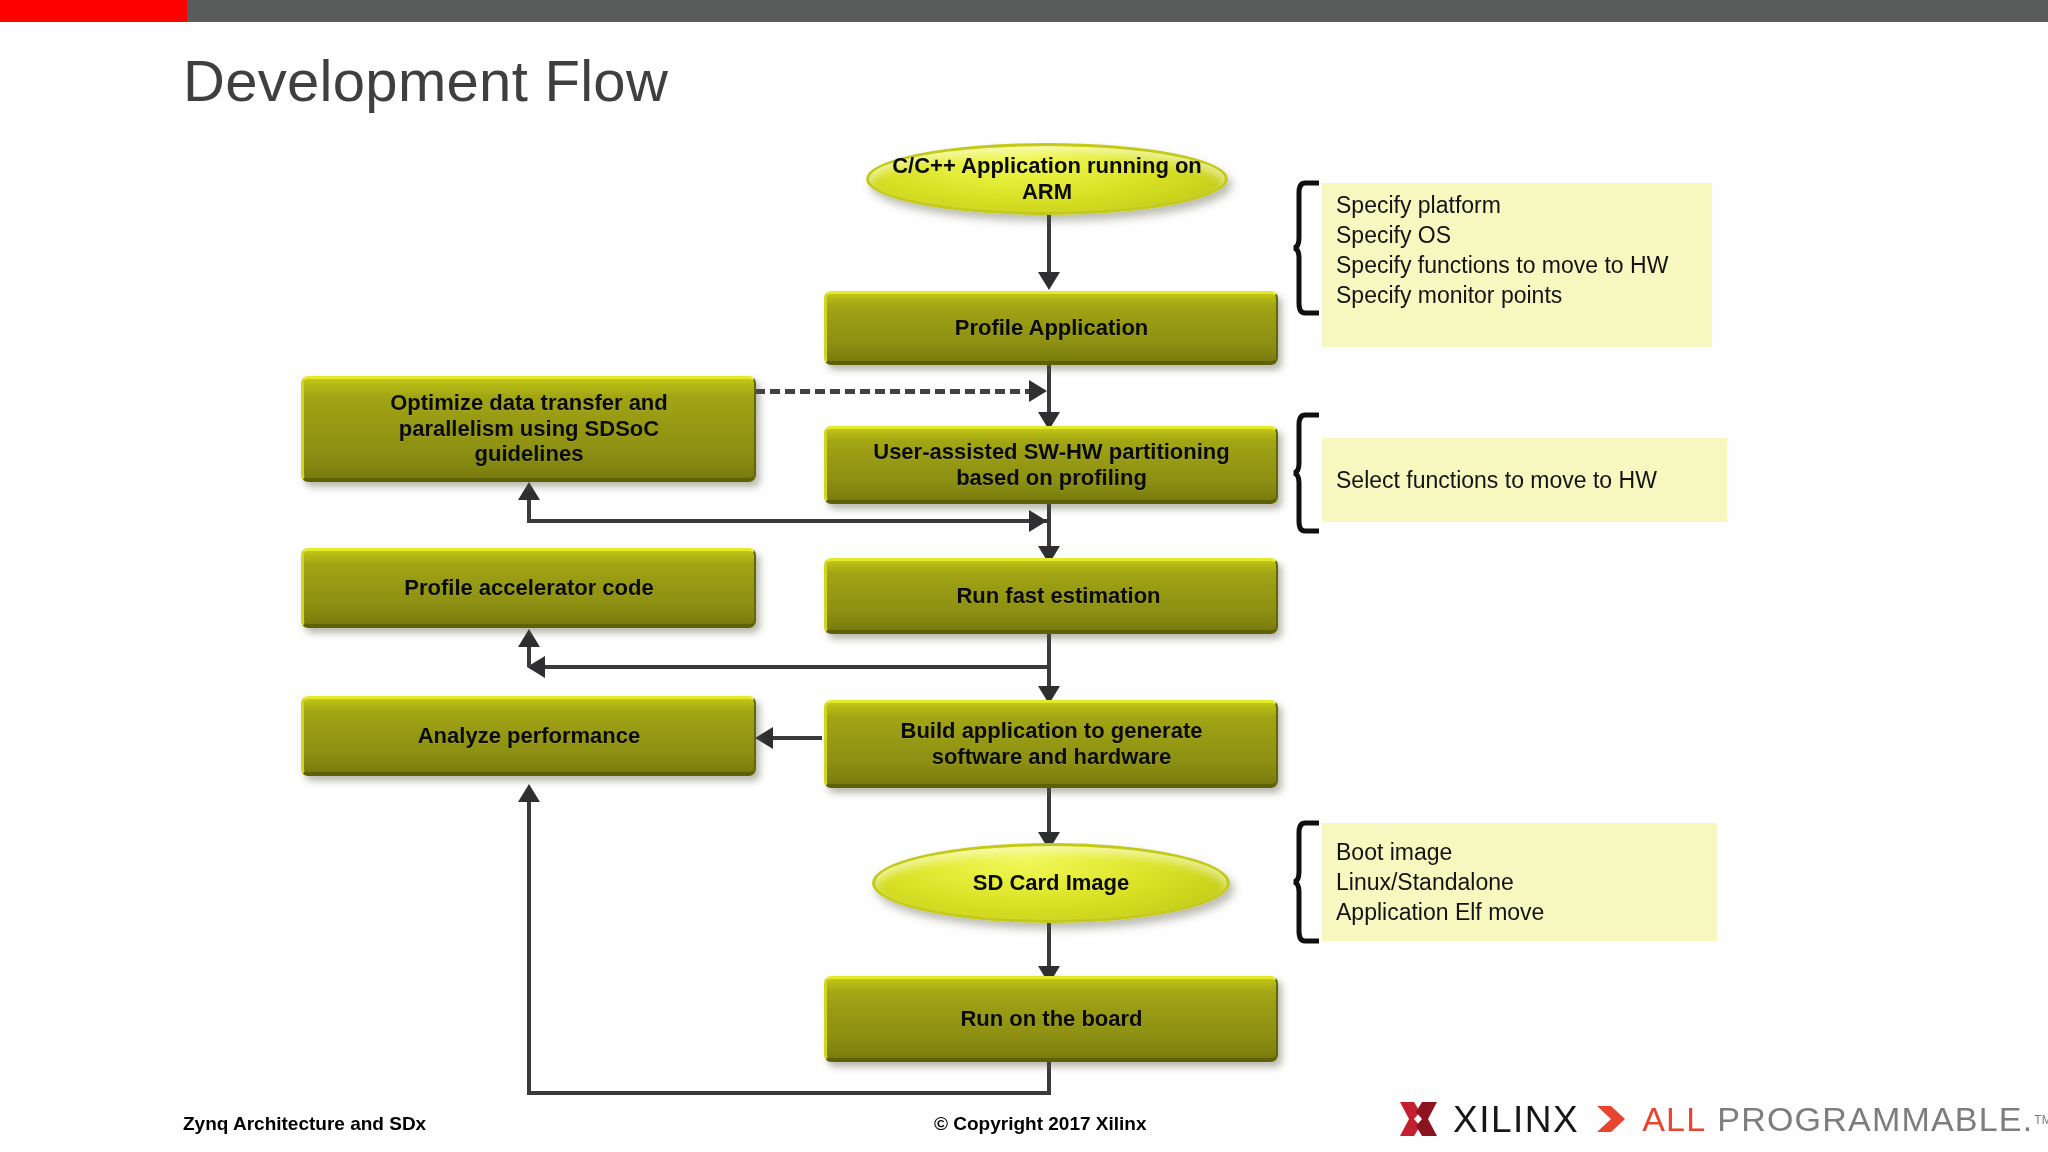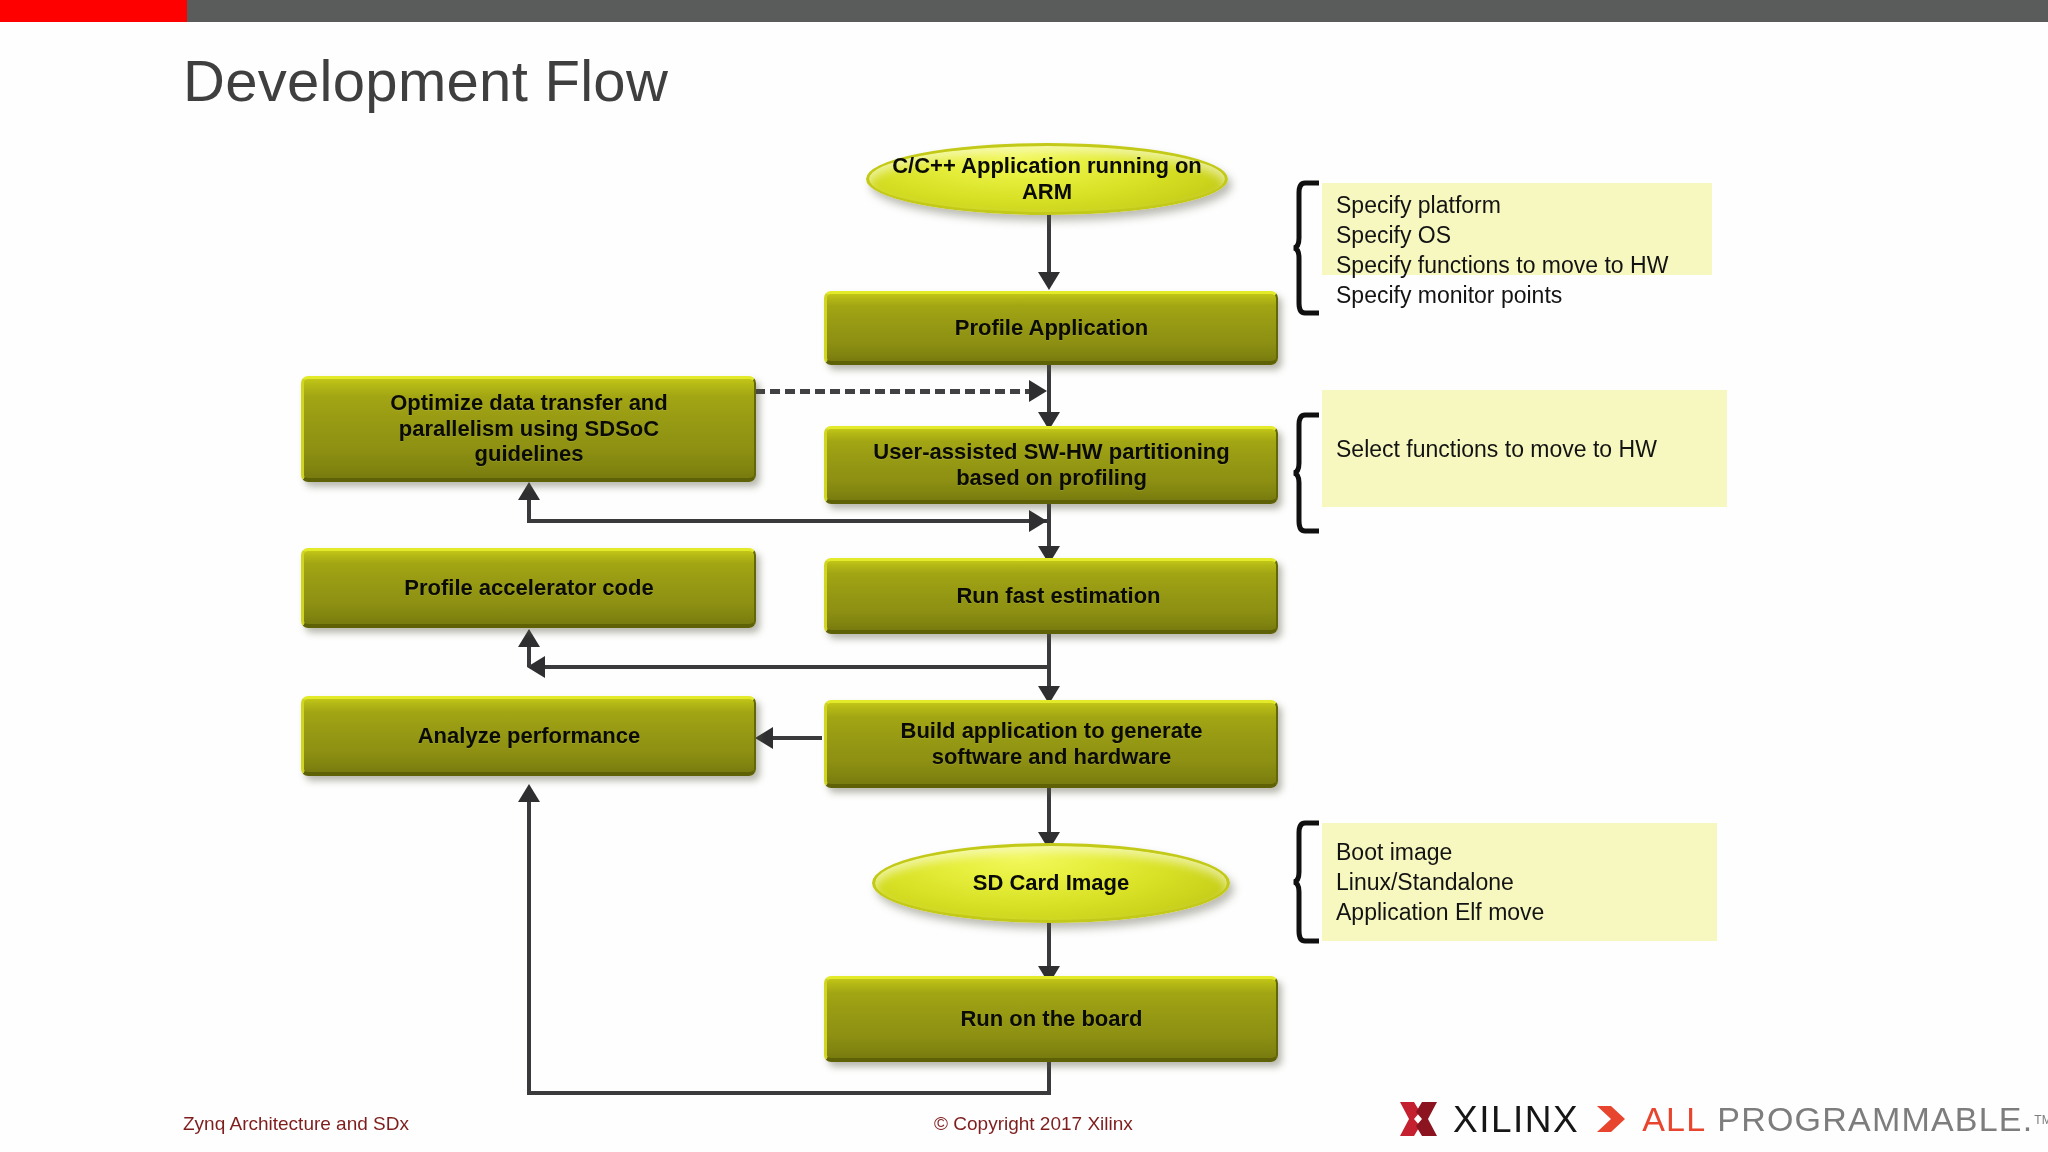--- a/index.html
+++ b/index.html
@@ -57,21 +57,21 @@
   .vln{width:4px;}
   .hln{height:4px;}
   .dash{position:absolute;height:0;border-top:5px dashed #414143;}
   .arrow{position:absolute;width:0;height:0;}
   .arr-down{border-left:11px solid transparent;border-right:11px solid transparent;border-top:18px solid #2f2f31;}
   .arr-up{border-left:11px solid transparent;border-right:11px solid transparent;border-bottom:18px solid #2f2f31;}
   .arr-left{border-top:11px solid transparent;border-bottom:11px solid transparent;border-right:18px solid #2f2f31;}
   .arr-right{border-top:11px solid transparent;border-bottom:11px solid transparent;border-left:18px solid #2f2f31;}
 
   
-  .foot{position:absolute;color:#7f1d1d;font-size:19px;font-weight:400;white-space:nowrap;}
+  .foot{position:absolute;color:#000000;font-size:19px;font-weight:700;white-space:nowrap;}
   .foot-left{left:183px;top:1113px;}
   .foot-center{left:934px;top:1113px;}
 
   
   .logo{position:absolute;left:1398px;top:1097px;height:44px;display:flex;align-items:center;}
   .logo-mark{width:42px;height:38px;margin-right:13px;}
   .logo-x{font-size:37px;font-weight:400;letter-spacing:1.5px;color:#161616;line-height:1;}
   .logo-chev{width:34px;height:30px;margin:0 13px 0 16px;}
   .logo-all{font-size:34px;font-weight:400;letter-spacing:1.2px;color:#e8452f;line-height:1;}
   .logo-prog{font-size:34px;font-weight:400;letter-spacing:1.2px;color:#7d7d7d;line-height:1;margin-left:11px;}
@@ -188,33 +188,33 @@
     <div>
       <span>Run on the board</span>
     </div>
   </div>
 
   <div class="brace" style="left:1293px;top:180px;width:26px;height:136px;">
     <svg width="26" height="136" viewBox="0 0 26 136">
       <path d="M24 3 H12 Q6 3 6 13 V58 Q6 67 1 68 Q6 69 6 78 V123 Q6 133 12 133 H24" fill="none" stroke="#101010" stroke-width="5" stroke-linecap="square"></path>
     </svg>
   </div>
-  <div class="note" style="left:1322px;top:183px;width:390px;height:92px;">
+  <div class="note" style="left:1322px;top:183px;width:390px;height:164px;">
     <span>Specify platform</span>
     <span>Specify OS</span>
     <span>Specify functions to move to HW</span>
     <span>Specify monitor points</span>
   </div>
 
   <div class="brace" style="left:1293px;top:412px;width:26px;height:122px;">
     <svg width="26" height="122" viewBox="0 0 26 122">
       <path d="M24 3 H12 Q6 3 6 13 V51 Q6 60 1 61 Q6 62 6 71 V109 Q6 119 12 119 H24" fill="none" stroke="#101010" stroke-width="5" stroke-linecap="square"></path>
     </svg>
   </div>
-  <div class="note" style="left:1322px;top:390px;width:405px;height:117px;display:flex;align-items:center;">
+  <div class="note" style="left:1322px;top:438px;width:405px;height:84px;display:flex;align-items:center;">
     <span>Select functions to move to HW</span>
   </div>
 
   <div class="brace" style="left:1293px;top:820px;width:26px;height:124px;">
     <svg width="26" height="124" viewBox="0 0 26 124">
       <path d="M24 3 H12 Q6 3 6 13 V52 Q6 61 1 62 Q6 63 6 72 V111 Q6 121 12 121 H24" fill="none" stroke="#101010" stroke-width="5" stroke-linecap="square"></path>
     </svg>
   </div>
   <div class="note" style="left:1322px;top:823px;width:395px;height:118px;padding-top:14px;">
     <span>Boot image</span>

